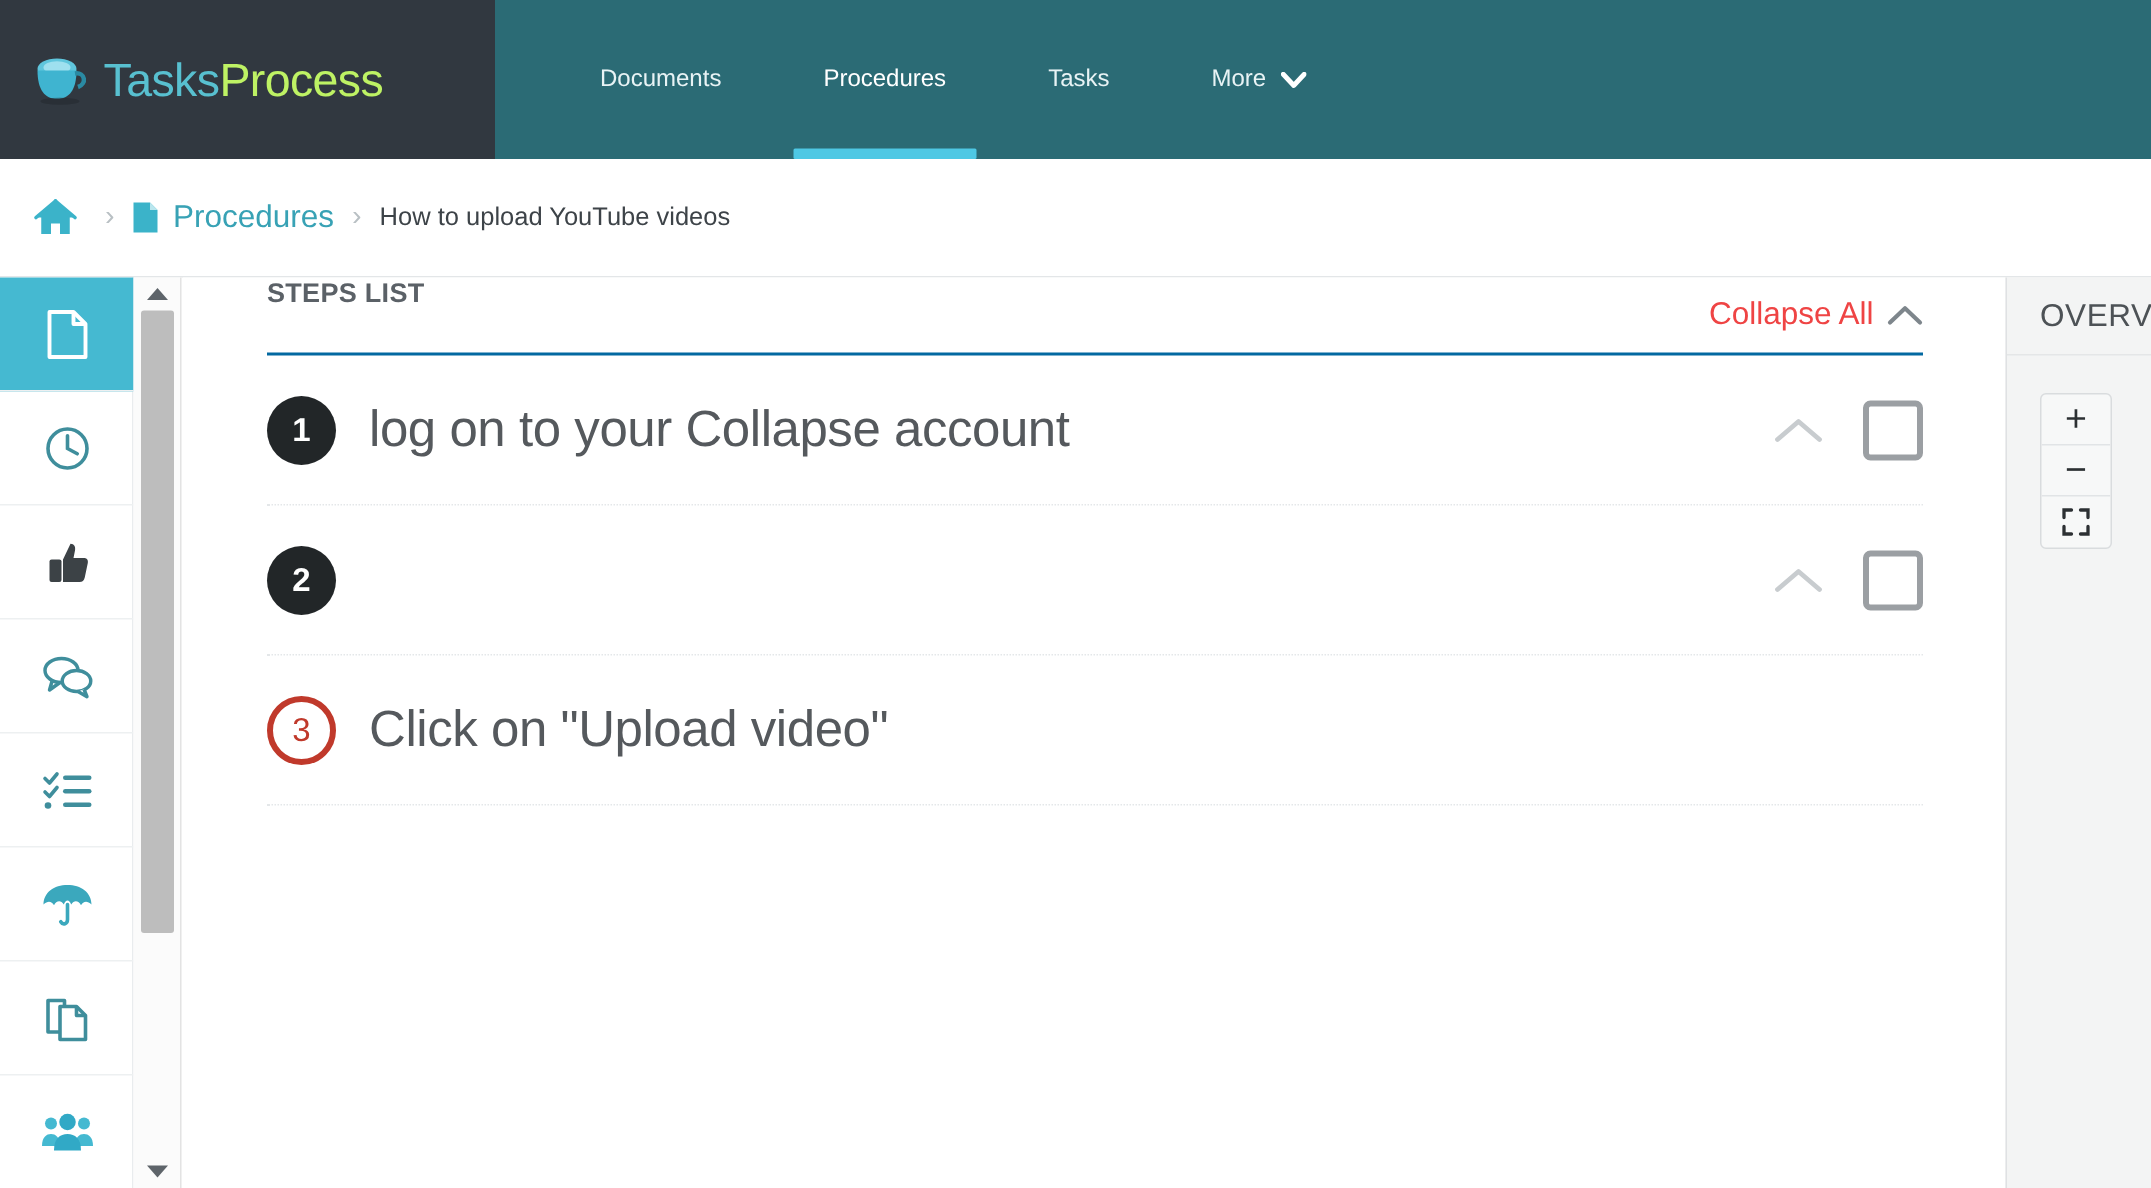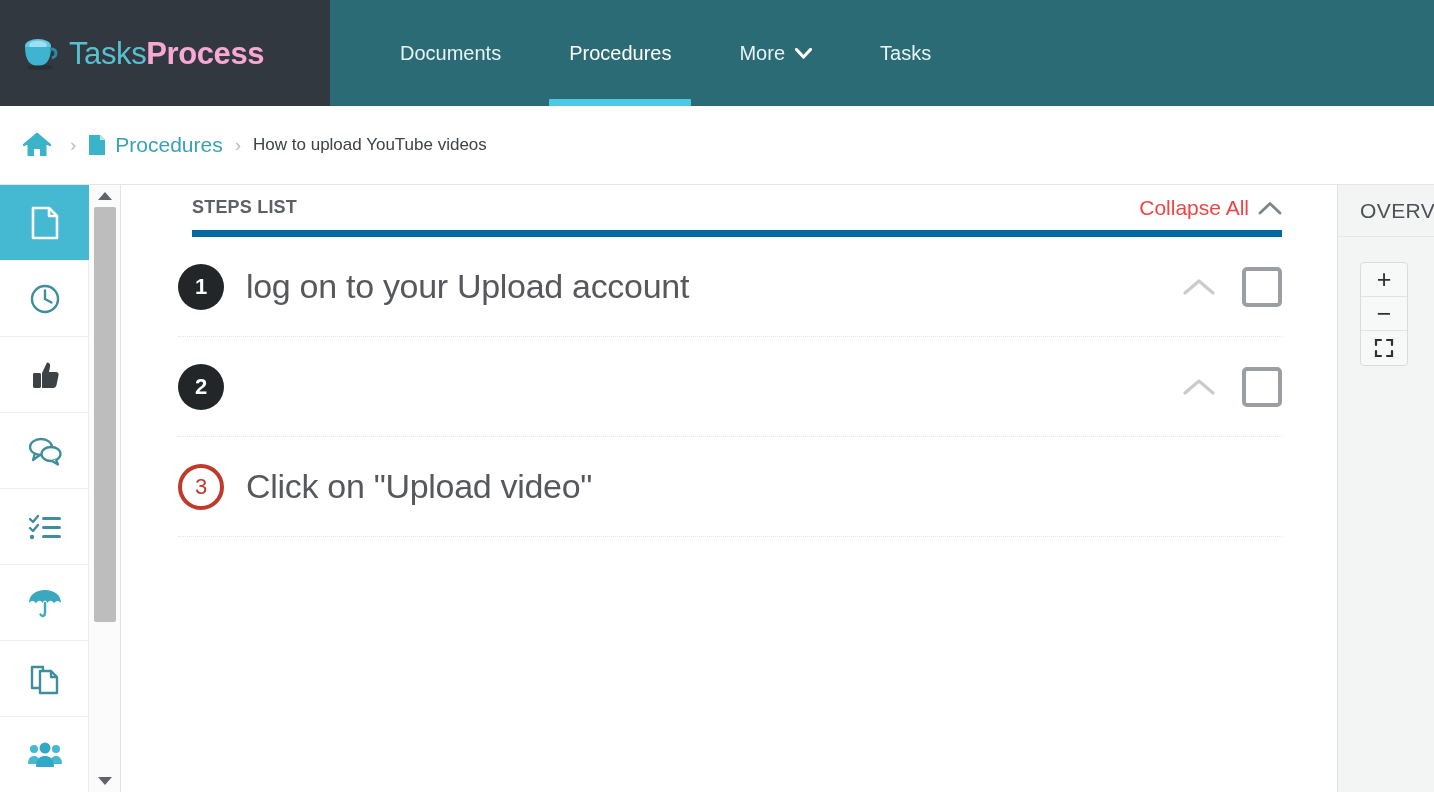--- a/index.html
+++ b/index.html
@@ -24,27 +24,27 @@
     display: flex; align-items: center;
     padding-left: 22px;
     flex: 0 0 330px;
   }
   .brand-cup { width: 38px; height: 34px; margin-right: 9px; flex: 0 0 38px; }
   .brand-text {
     font-size: 31px; letter-spacing: -0.4px;
     white-space: nowrap; line-height: 1;
   }
   .brand-sweet { color: #58c0d0; font-weight: 400; }
-  .brand-process { color: #f9a8d4; font-weight: 700; }
+  .brand-process { color: #bef264; font-weight: 400; }
 
   .navitems { flex: 1; display: flex; align-items: stretch; padding-left: 36px; }
   .navitem {
     position: relative;
     display: flex; align-items: center; justify-content: center;
-    color: #e8f3f5; font-size: 20px;
+    color: #e8f3f5; font-size: 16px;
     padding: 0 34px;
     white-space: nowrap;
     cursor: pointer;
     font-weight: 400;
   }
   .navitem.active { color: #ffffff; }
   .navitem.active::after {
     content: ""; position: absolute; left: 14px; right: 14px;
     bottom: 0; height: 7px; background: #4ec8e4; border-radius: 1px;
   }
@@ -115,24 +115,24 @@
 
   
   .steps {
     position: absolute; top: 185px; left: 122px;
     width: 1215px; height: 607px;
     background: #ffffff;
     overflow: hidden;
   }
   .steps-head {
     position: relative;
-    margin: 0 55px 0 70px;
+    margin: 0 55px 0 56px;
     height: 52px;
-    display: flex; align-items: center;
-    border-bottom: 7px solid #0369a1;
+    display: flex; 
+    border-bottom: 2px solid #0369a1;
   }
   .steps-title {
     font-size: 18px; font-weight: 700; color: #5b6167;
     letter-spacing: 0.2px;
   }
   .collapse-all {
     margin-left: auto; display: flex; align-items: center;
     color: #ef4444; font-size: 21px; cursor: pointer;
   }
   .collapse-all .chev-up { margin-left: 9px; display: block; }
@@ -216,27 +216,27 @@
     </div>
 
     <div class="navitems">
       <div class="navitem">
         <span>Documents</span>
       </div>
       <div class="navitem active">
         <span>Procedures</span>
       </div>
       <div class="navitem">
+        <span>Tasks</span>
+      </div>
+      <div class="navitem">
         <span>More</span>
         <svg class="chev" width="17" height="11" viewBox="0 0 17 11">
           <path d="M1.5 1.5 L8.5 9 L15.5 1.5" fill="none" stroke="#ffffff" stroke-width="3.2" stroke-linecap="round" stroke-linejoin="round"></path>
         </svg>
-      </div>
-      <div class="navitem">
-        <span>Tasks</span>
       </div>
       <div class="nav-spacer"></div>
     </div>
   </div>
 
   <div class="crumbbar">
     <svg class="crumb-home" viewBox="0 0 30 26">
       <path d="M15 2 L28 13 L24.5 13 L24.5 24 L18 24 L18 17 L12 17 L12 24 L5.5 24 L5.5 13 L2 13 Z" fill="#3bb3c9"></path>
       <path d="M15 2 L28 13" fill="none" stroke="#3bb3c9" stroke-width="2.4" stroke-linecap="round"></path>
       <path d="M15 2 L2 13" fill="none" stroke="#3bb3c9" stroke-width="2.4" stroke-linecap="round"></path>
@@ -342,21 +342,21 @@
         <svg class="chev-up" width="24" height="14" viewBox="0 0 24 14">
           <path d="M2 12 L12 2.5 L22 12" fill="none" stroke="#7e868c" stroke-width="2.8" stroke-linecap="round" stroke-linejoin="round"></path>
         </svg>
       </span>
     </div>
 
     <div class="step-row">
       <div class="badge dark">
         <span>1</span>
       </div>
-      <div class="step-text">log on to your Upload account</div>
+      <div class="step-text">log on to your Collapse account</div>
       <div class="step-ctrls">
         <svg class="step-chev" width="34" height="19" viewBox="0 0 34 19">
           <path d="M3 16 L17 4 L31 16" fill="none" stroke="#c8cccf" stroke-width="3.2" stroke-linecap="round" stroke-linejoin="round"></path>
         </svg>
         <div class="step-check"></div>
       </div>
     </div>
 
     <div class="step-row">
       <div class="badge dark">

